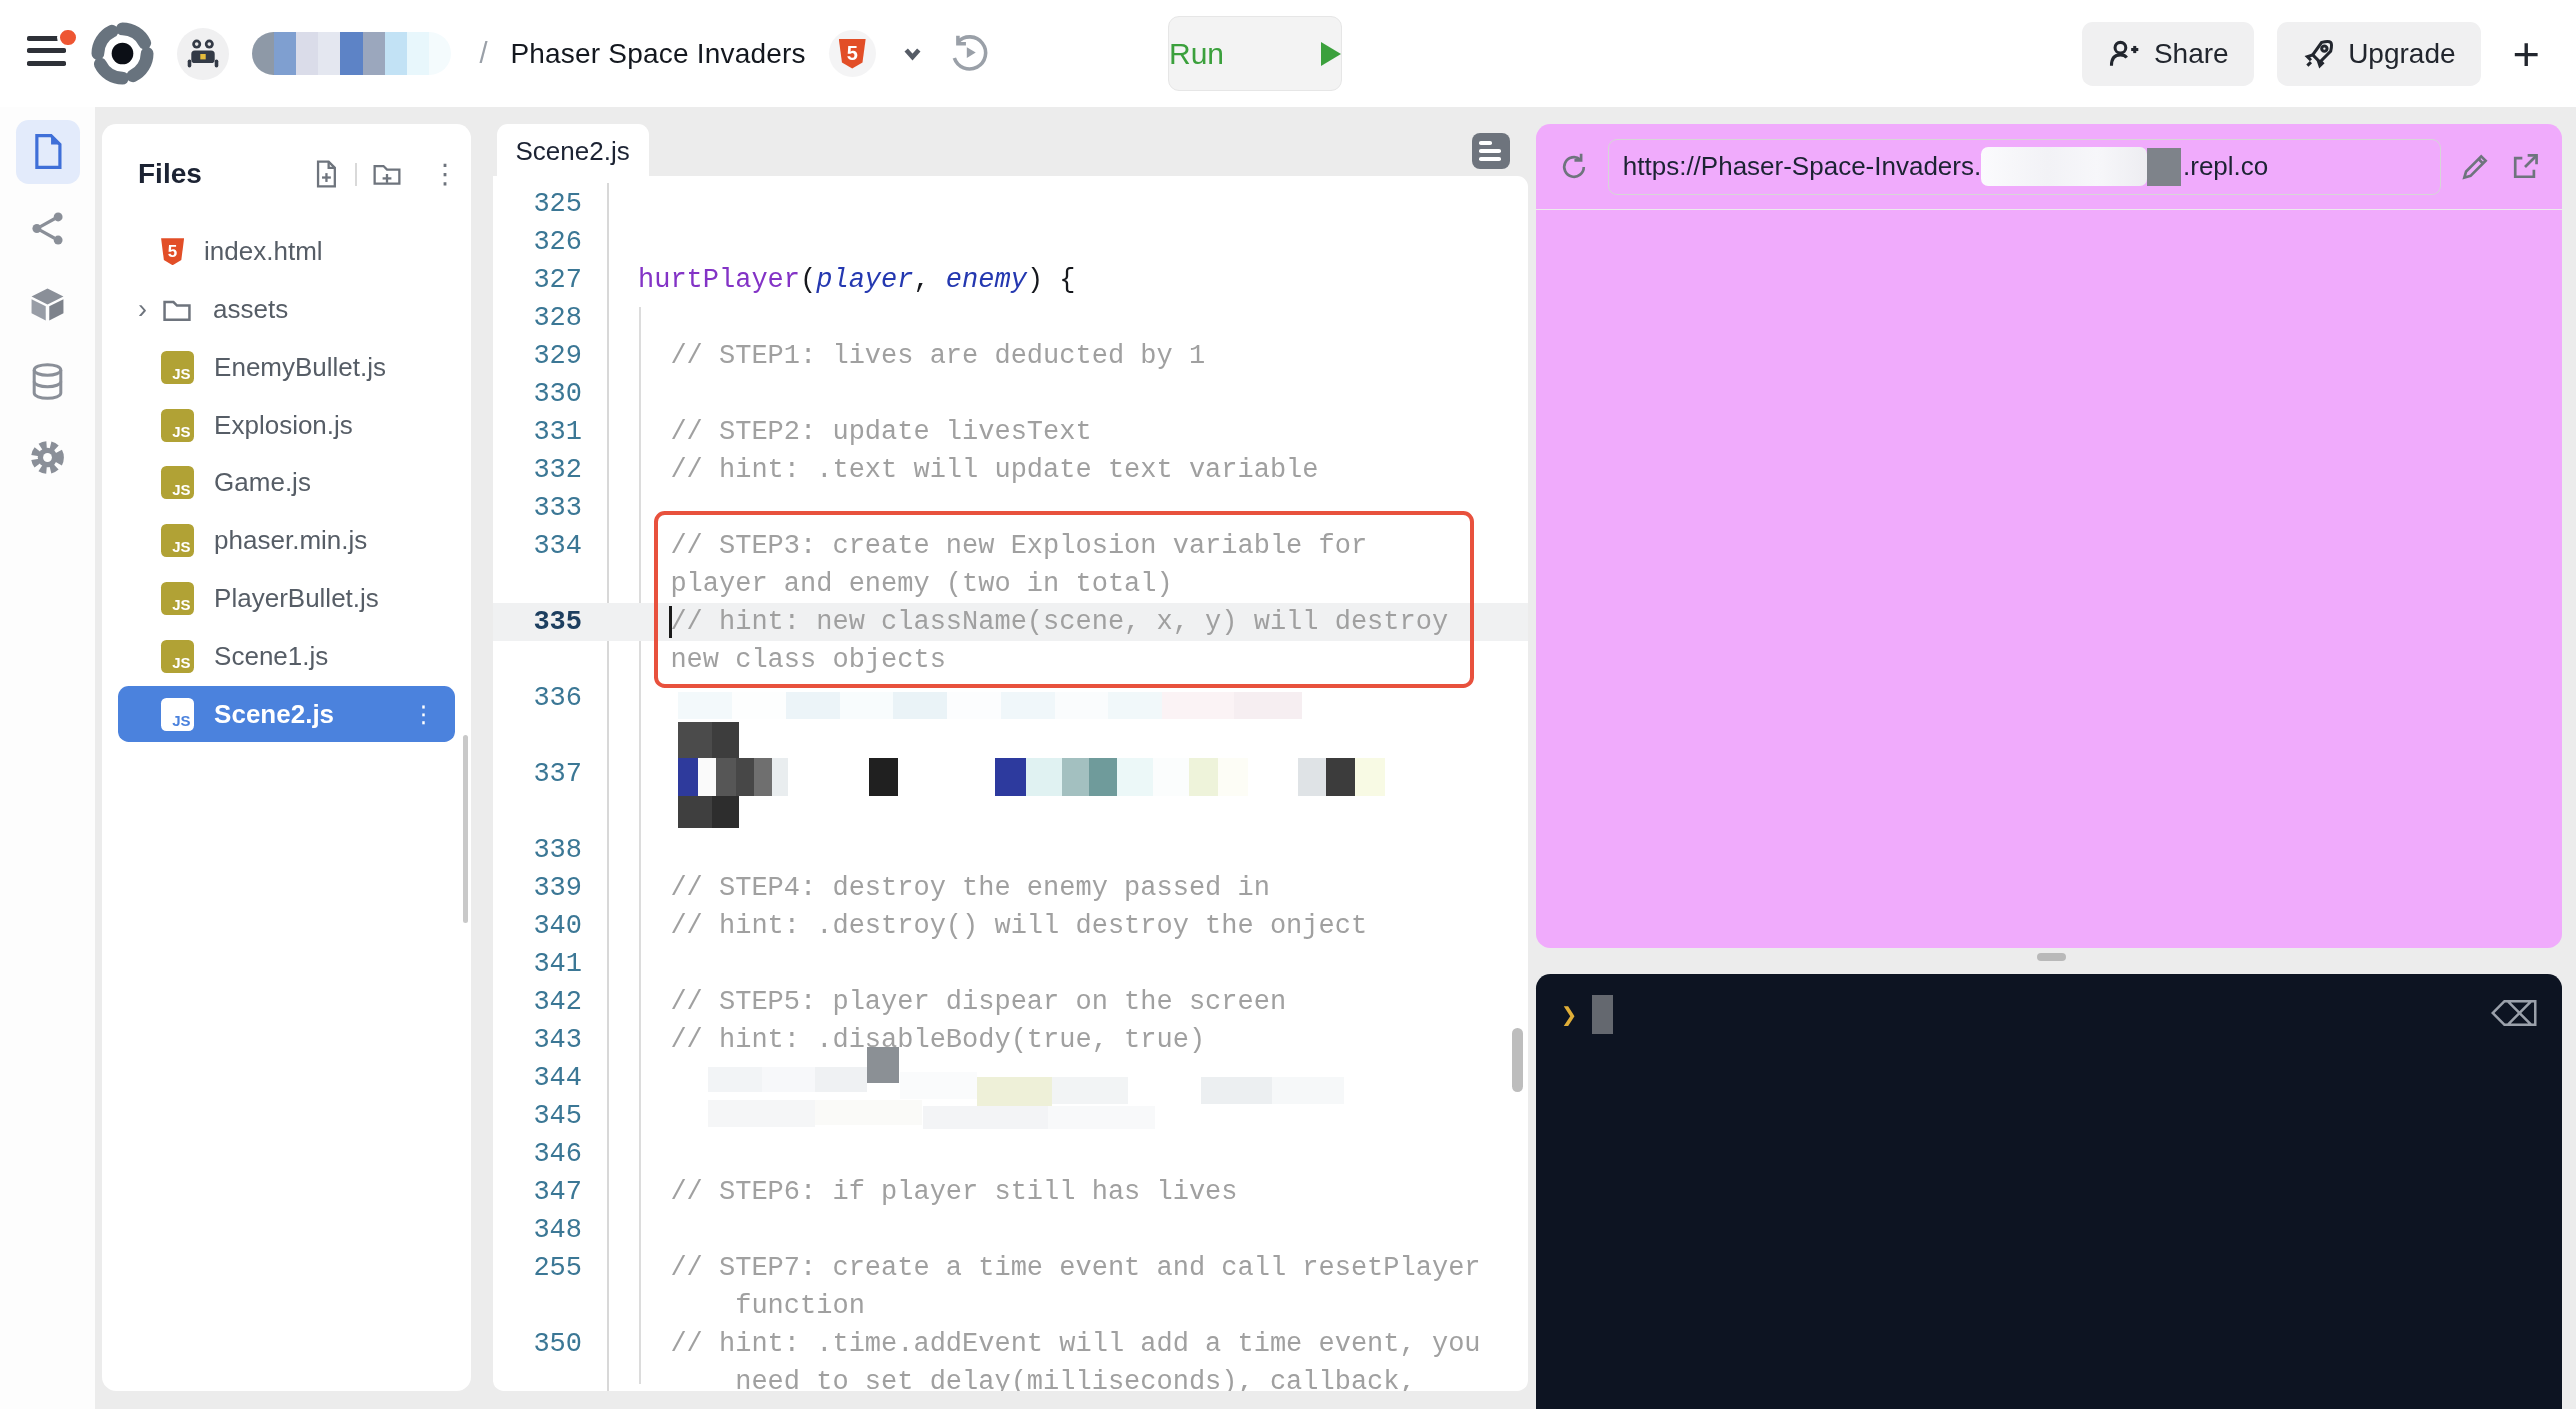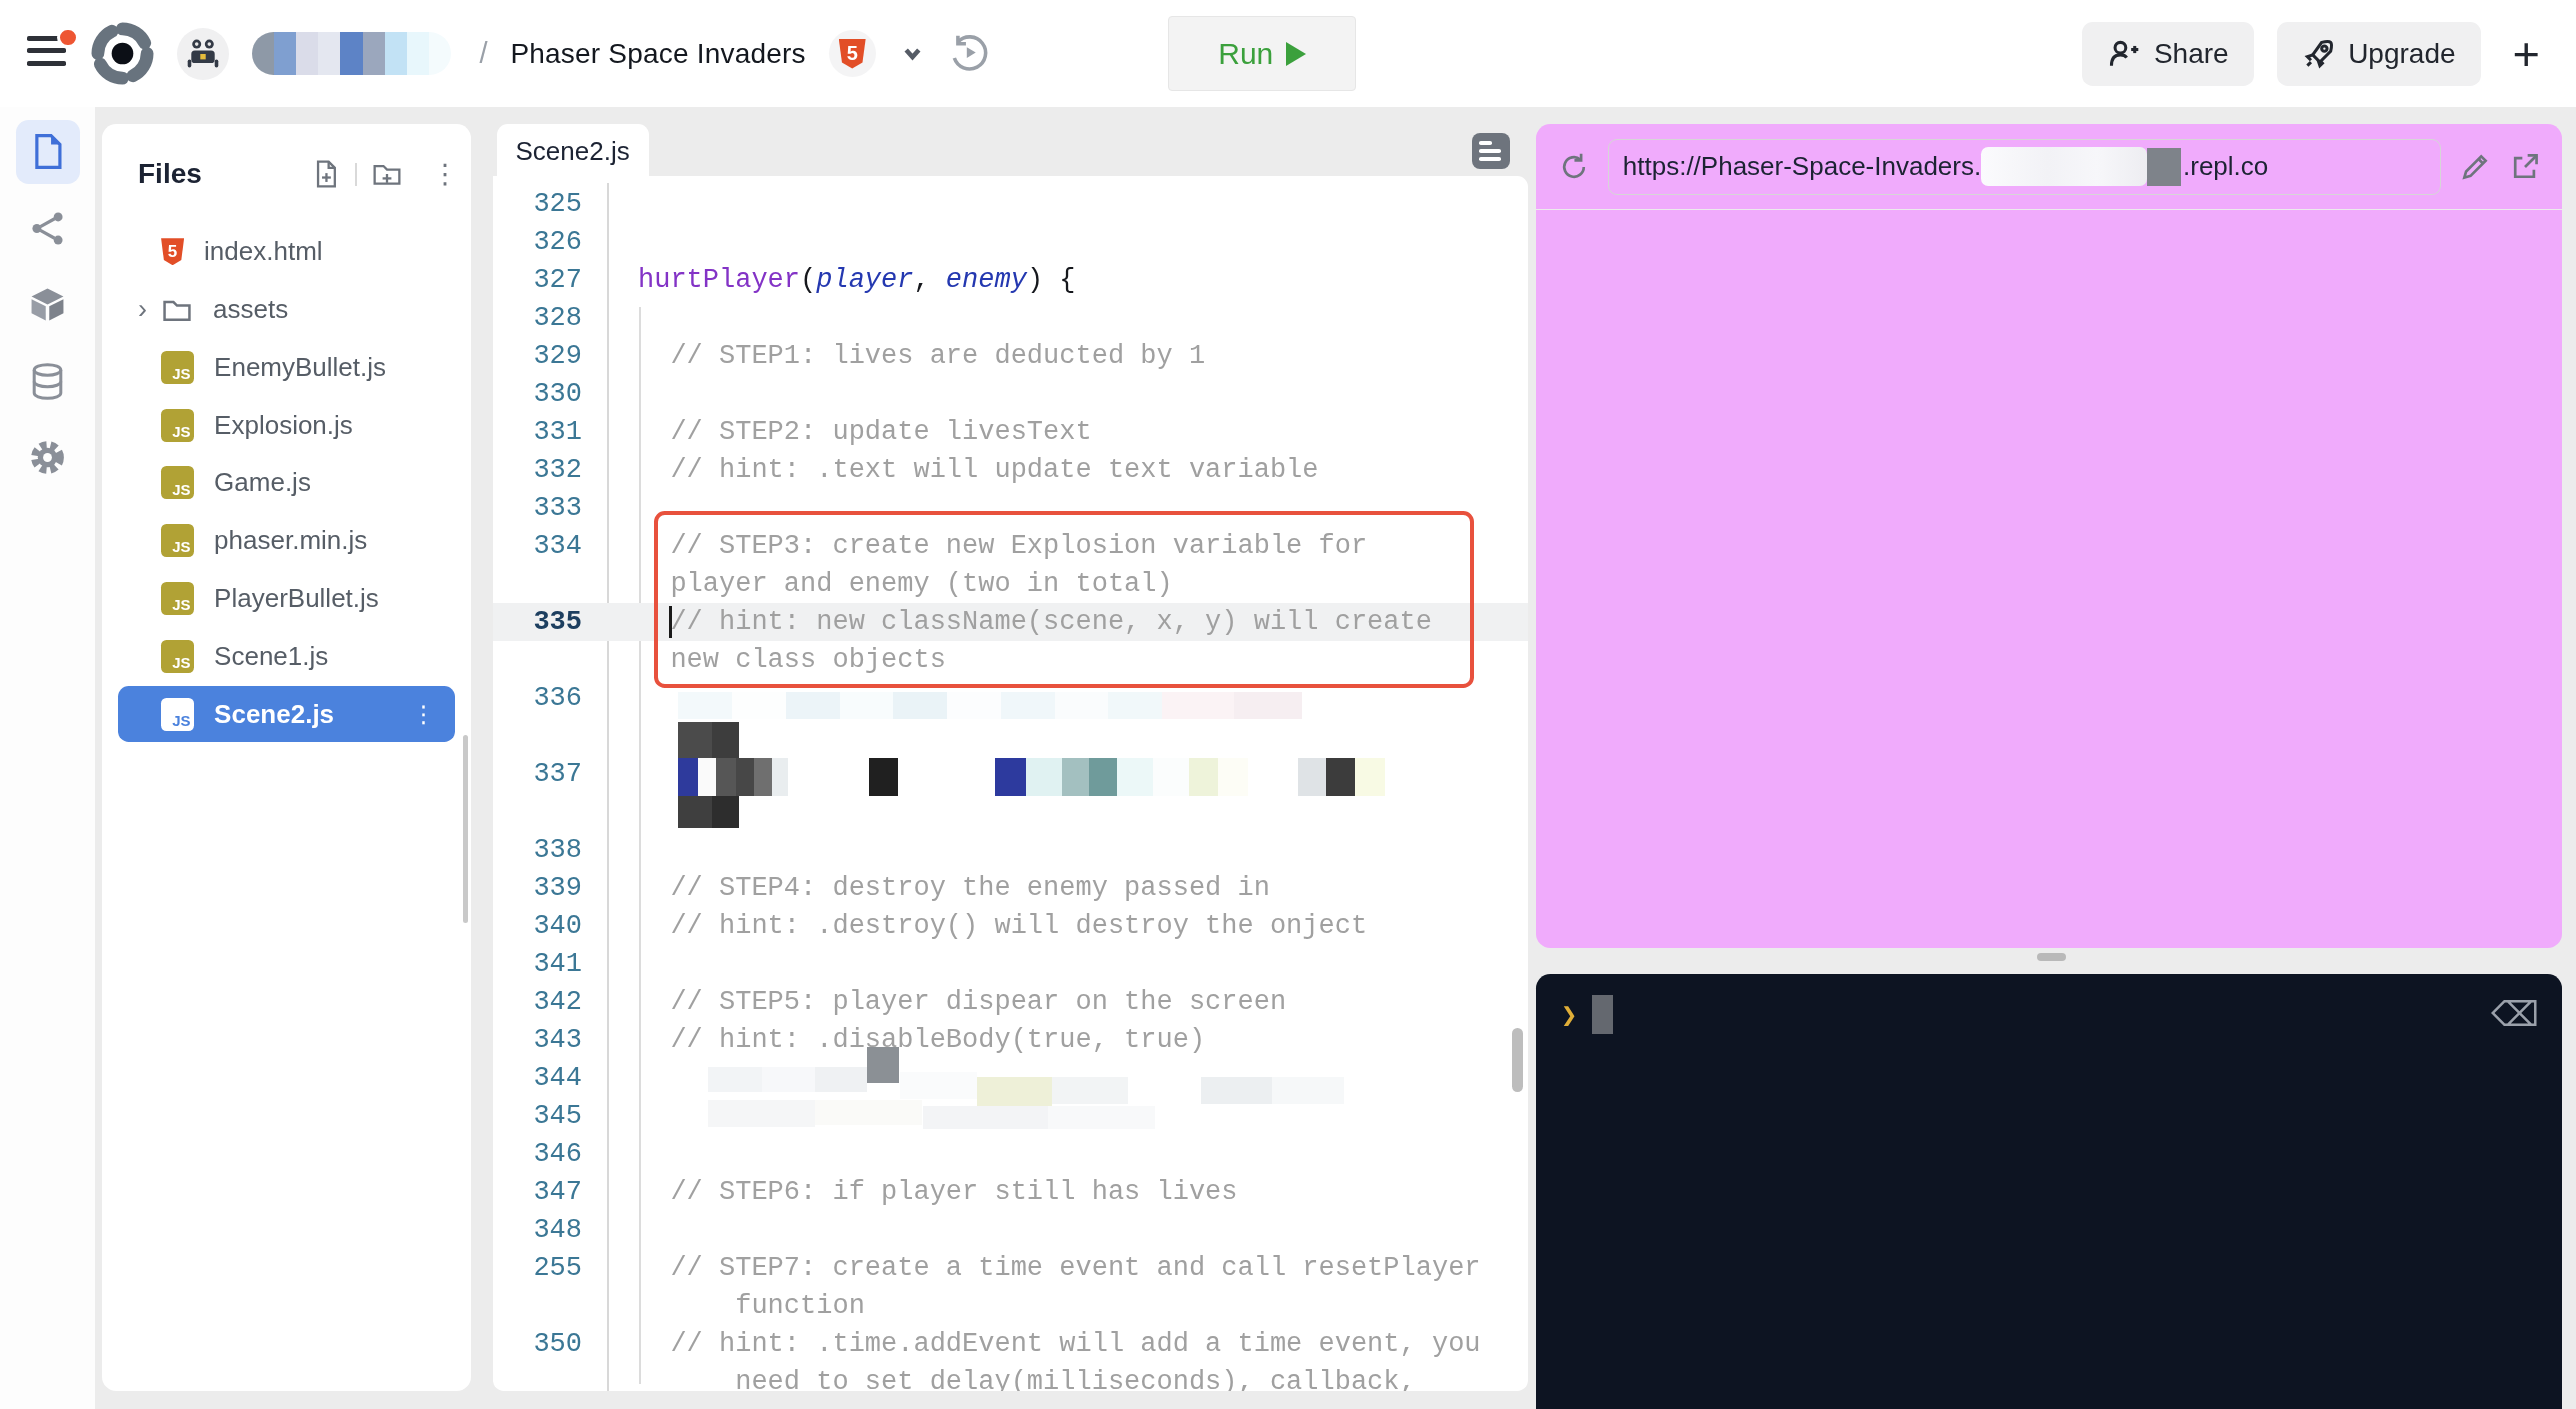--- a/index.html
+++ b/index.html
@@ -22,23 +22,23 @@
   .blur-pill span { height:100%; }
   .crumb-slash { font-size:29px; color:#9aa0a8; margin-left:5.4px; }
   .repl-title { font-size:28px; color:#14181f; font-weight:500; letter-spacing:0.2px; }
   .html-badge-circle { width:47px; height:47px; border-radius:50%; background:#f4f4f5;
     display:flex; align-items:center; justify-content:center; }
   .ic-html { display:inline-flex; width:27px; height:30px; background:#e24e27;
     clip-path:polygon(0 0,100% 0,88% 80%,50% 100%,12% 80%);
     color:#fff; font-weight:bold; font-size:20px; align-items:center; justify-content:center; }
   .chev { width:27px; height:27px; stroke:#565c66; stroke-width:5; fill:none; }
   .history-ic { width:41px; height:41px; }
-  .run-btn { position:absolute; left:1168px; top:16px; width:188px; height:75px;
-    background:#f3f3f3; border:0.9px solid #e6e6e6; border-radius:4px;
-    display:flex; align-items:center; justify-content:center; gap:12.5px;
+  .run-btn { position:absolute; left:1168px; top:16px; width:174px; height:75px;
+    background:#f3f3f3; border:0.9px solid #e6e6e6; border-radius:11px;
+    display:flex; align-items:center; justify-content:space-between; gap:12.5px;
     color:#3ba03c; font-size:30px; cursor:pointer; }
   .run-play { width:0; height:0; border-left:20px solid #3ba03c;
     border-top:12.5px solid transparent; border-bottom:12.5px solid transparent; }
   .tb-right { margin-left:auto; display:flex; align-items:center; gap:23px; }
   .tb-btn { height:64px; padding:0 25px; background:#f0f0f1; border-radius:10.7px;
     display:flex; align-items:center; gap:12.5px; font-size:28px; color:#22262e; cursor:pointer; }
   .tb-btn svg { width:34px; height:34px; stroke:#22262e; fill:none; stroke-width:3.4; }
   .plus-btn { font-size:47px; color:#22262e; font-weight:300; padding:0 9px; cursor:pointer; }
 
   
@@ -323,21 +323,21 @@
         <div class="crow"><span class="gut">326</span></div>
         <div class="crow"><span class="gut">327</span><span class="ctext"><span class="tok-fn">hurtPlayer</span><span>(</span><span class="tok-arg">player</span><span>, </span><span class="tok-arg">enemy</span><span>) {</span></span></div>
         <div class="crow"><span class="gut">328</span><span class="ctext"></span></div>
         <div class="crow"><span class="gut">329</span><span class="ctext comment">  // STEP1: lives are deducted by 1</span></div>
         <div class="crow"><span class="gut">330</span><span class="ctext"></span></div>
         <div class="crow"><span class="gut">331</span><span class="ctext comment">  // STEP2: update livesText</span></div>
         <div class="crow"><span class="gut">332</span><span class="ctext comment">  // hint: .text will update text variable</span></div>
         <div class="crow"><span class="gut">333</span><span class="ctext"></span></div>
         <div class="crow"><span class="gut">334</span><span class="ctext comment">  // STEP3: create new Explosion variable for</span></div>
         <div class="crow"><span class="gut"></span><span class="ctext comment">  player and enemy (two in total)</span></div>
-        <div class="crow hl" style="position: relative;"><span class="gut active">335</span><span class="caret"></span><span class="ctext comment">  // hint: new className(scene, x, y) will create</span></div>
+        <div class="crow hl" style="position: relative;"><span class="gut active">335</span><span class="caret"></span><span class="ctext comment">  // hint: new className(scene, x, y) will destroy</span></div>
         <div class="crow"><span class="gut"></span><span class="ctext comment">  new class objects</span></div>
         <div class="crow"><span class="gut">336</span><span class="ctext"></span></div>
         <div class="crow"><span class="gut"></span><span class="ctext"></span></div>
         <div class="crow"><span class="gut">337</span><span class="ctext"></span></div>
         <div class="crow"><span class="gut"></span><span class="ctext"></span></div>
         <div class="crow"><span class="gut">338</span><span class="ctext"></span></div>
         <div class="crow"><span class="gut">339</span><span class="ctext comment">  // STEP4: destroy the enemy passed in</span></div>
         <div class="crow"><span class="gut">340</span><span class="ctext comment">  // hint: .destroy() will destroy the onject</span></div>
         <div class="crow"><span class="gut">341</span><span class="ctext"></span></div>
         <div class="crow"><span class="gut">342</span><span class="ctext comment">  // STEP5: player dispear on the screen</span></div>

